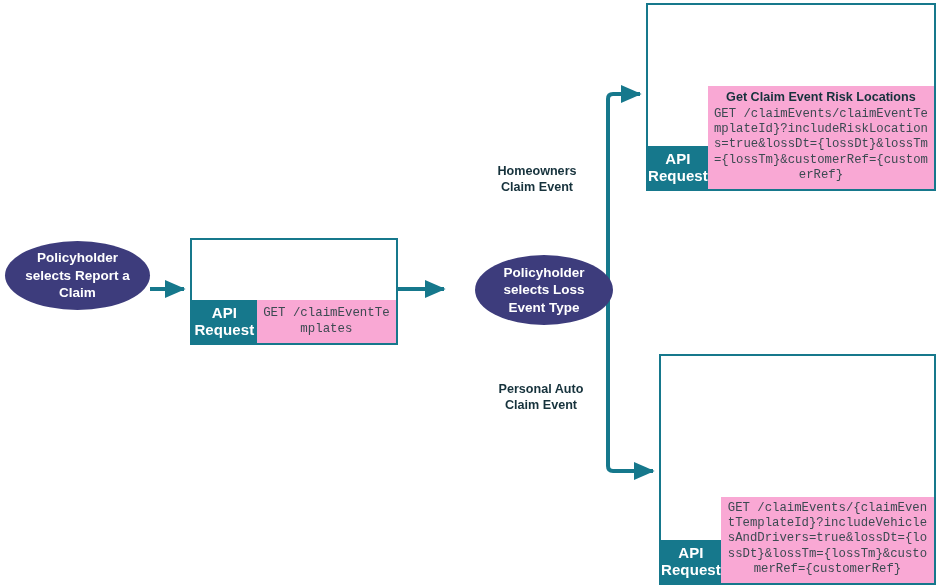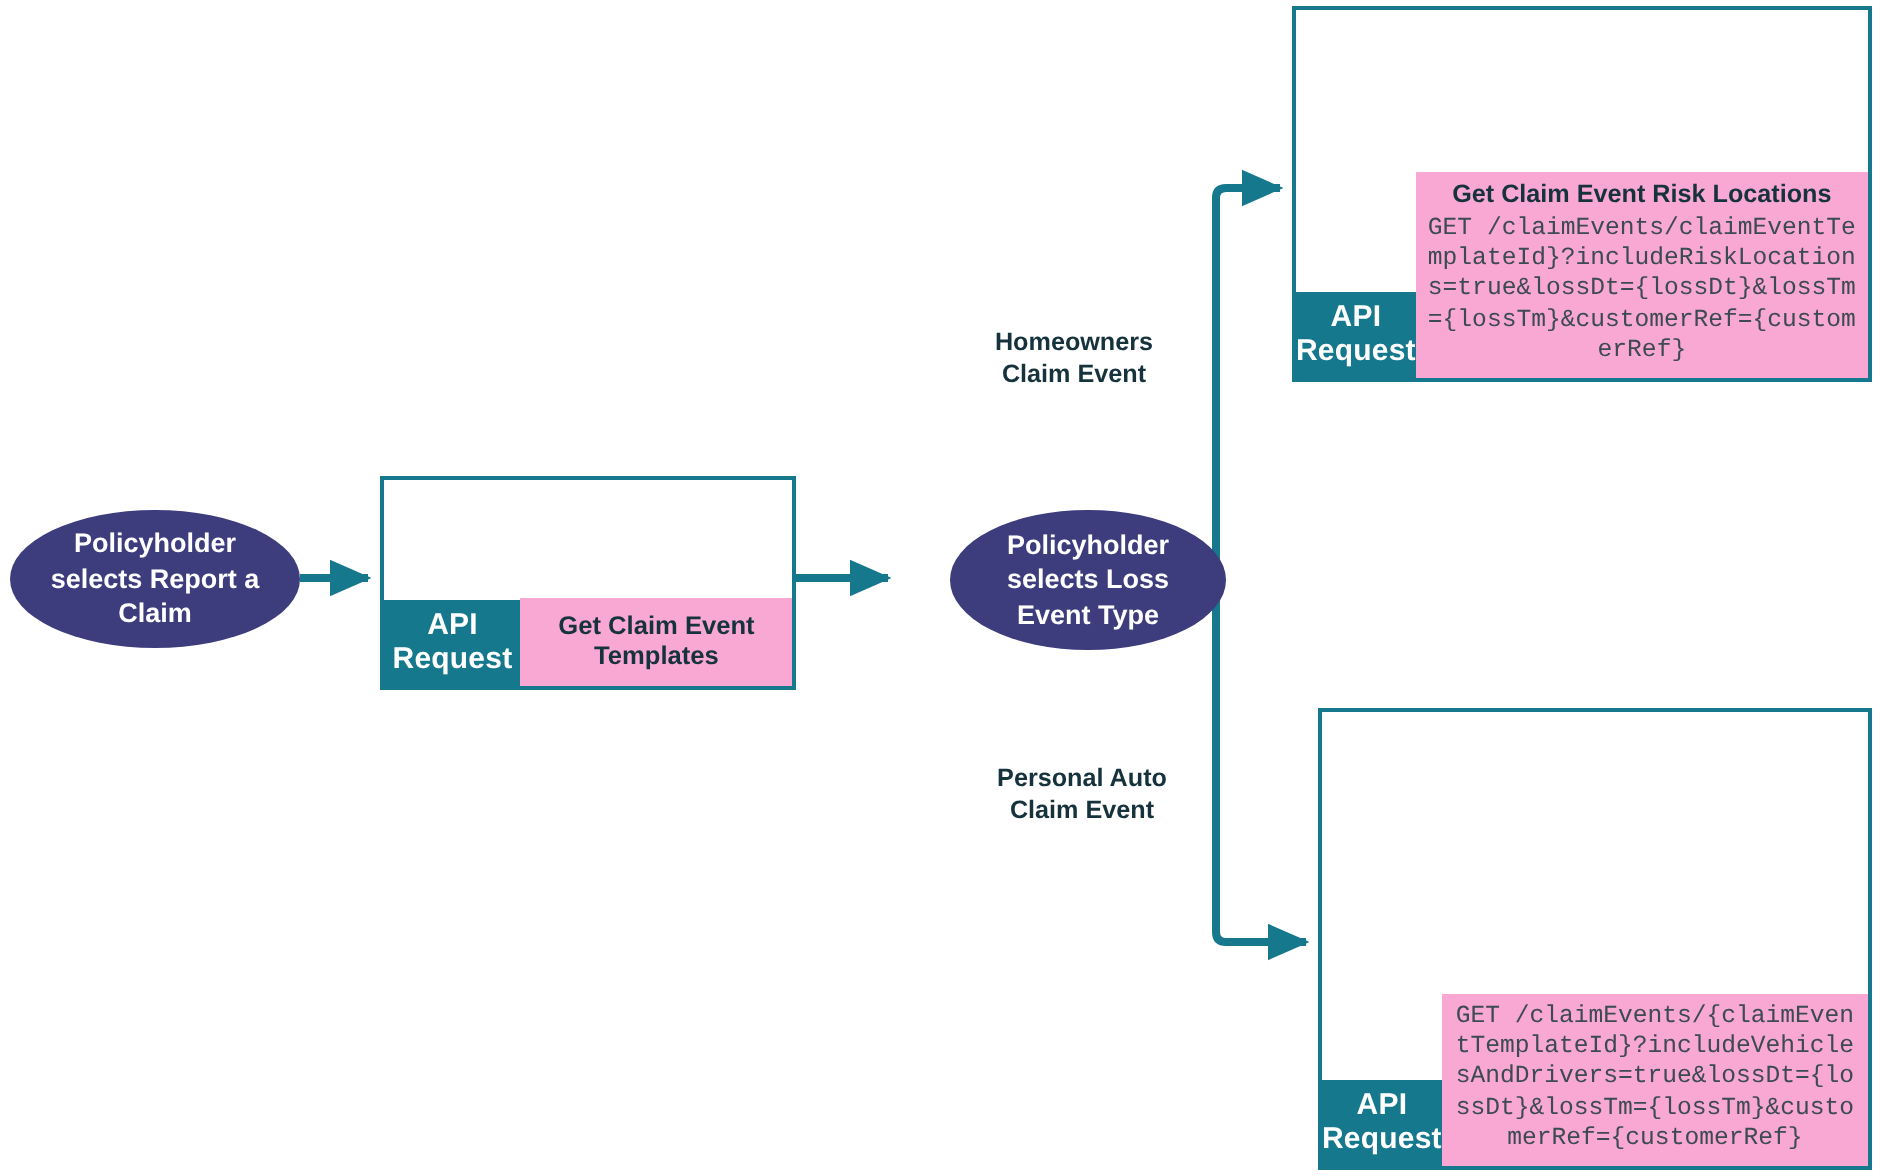--- a/index.html
+++ b/index.html
@@ -132,28 +132,28 @@
 
     <path d="M 397 289 L 444 289" stroke="#16788c" stroke-width="4" fill="none" marker-end="url(#arrowTeal)"></path>
 
     <path d="M 588 290 L 608 290" stroke="#16788c" stroke-width="4" fill="none"></path>
 
     <path d="M 608 290 L 608 99 Q 608 94 613 94 L 640 94" stroke="#16788c" stroke-width="4" fill="none" marker-end="url(#arrowTeal)"></path>
 
     <path d="M 608 290 L 608 466 Q 608 471 613 471 L 653 471" stroke="#16788c" stroke-width="4" fill="none" marker-end="url(#arrowTeal)"></path>
   </svg>
 
-  <div class="ellipse-node" id="ellipse-start" style="left:5px; top:255px; width:145px; height:69px;">
+  <div class="ellipse-node" id="ellipse-start" style="left:5px; top:241px; width:145px; height:69px;">
     <span class="ell-label">Policyholder selects Report a Claim</span>
   </div>
 
   <div class="api-box" id="box-templates" style="left:190px; top:238px; width:208px; height:107px;">
     <div class="api-box-header">API Request</div>
     <div class="api-box-body">
-      <div class="api-title">Get Claim Event Templates</div>
+      <div class="api-endpoint">GET /claimEventTemplates</div>
     </div>
   </div>
 
   <div class="ellipse-node" id="ellipse-loss-type" style="left:475px; top:255px; width:138px; height:70px;">
     <span class="ell-label">Policyholder selects Loss Event Type</span>
   </div>
 
   <div class="edge-label" id="label-homeowners" style="left:482px; top:163px; width:110px;">
     <div>Homeowners</div>
     <div>Claim Event</div>

